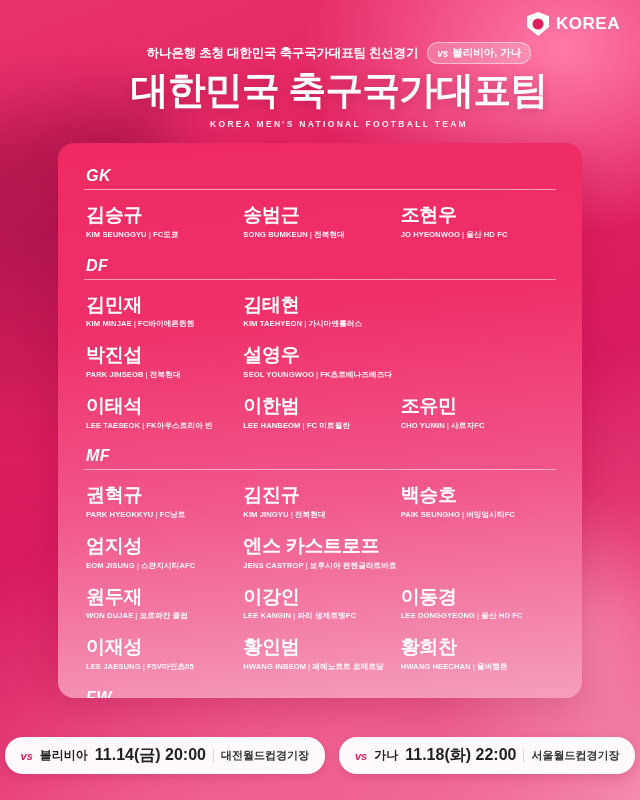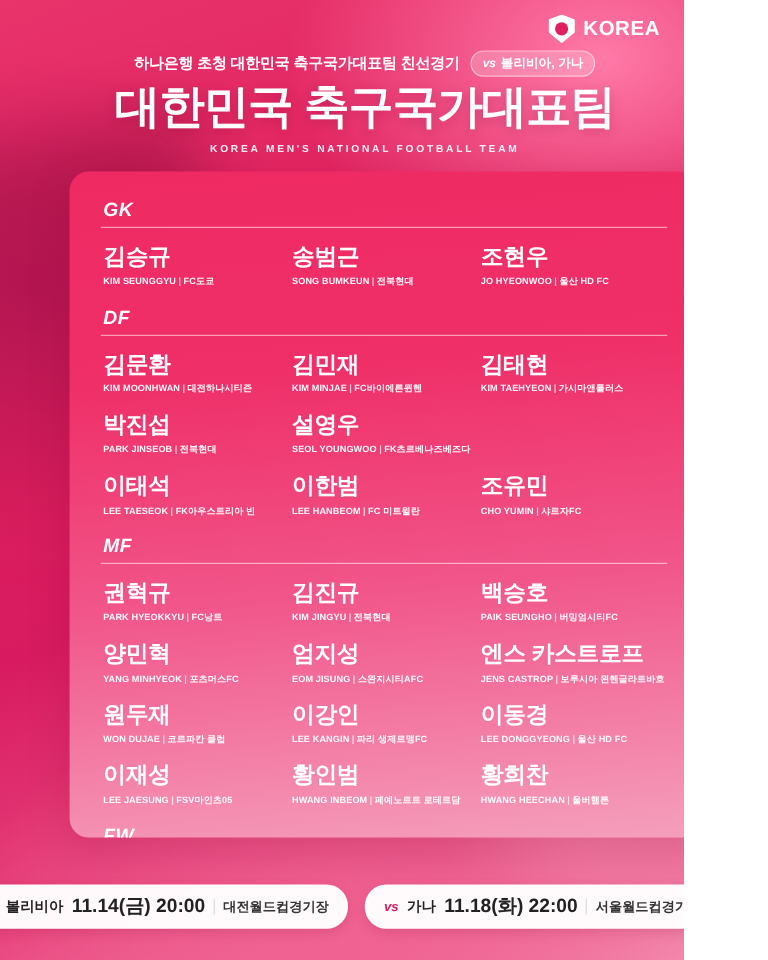--- a/index.html
+++ b/index.html
@@ -3,21 +3,21 @@
 <meta charset="utf-8">
 <style>
   * { box-sizing: border-box; margin: 0; padding: 0; }
   html, body {
     width: 640px; height: 800px;
     font-family: "Liberation Sans", sans-serif;
     overflow: hidden;
   }
   .poster {
     position: relative;
-    width: 570px; height: 800px;
+    width: 640px; height: 800px;
     background:
       radial-gradient(ellipse 420px 300px at 88% 6%, #ff7aa8 0%, rgba(255,122,168,0) 62%),
       radial-gradient(ellipse 380px 320px at 6% 30%, #c2185b 0%, rgba(194,24,91,0) 60%),
       radial-gradient(ellipse 520px 340px at 50% 100%, #f06292 0%, rgba(240,98,146,0) 65%),
       linear-gradient(160deg, #e8336b 0%, #e01f5e 35%, #d81b60 55%, #e8437c 78%, #f48fb1 100%);
     overflow: hidden;
     padding-left: 38px;
   }
   .poster::before {
     content: "";
@@ -213,24 +213,20 @@
         </div>
       </div>
     </div>
 
     <div class="pos-group">
       <div class="pos-label">DF</div>
       <div class="divider"></div>
       <div class="rows">
         <div class="row">
           <div class="player">
-            <div class="p-name">김문환</div>
-            <div class="p-club"><span>KIM MOONHWAN</span><span class="sep">|</span><span>대전하나시티즌</span></div>
-          </div>
-          <div class="player">
             <div class="p-name">김민재</div>
             <div class="p-club"><span>KIM MINJAE</span><span class="sep">|</span><span>FC바이에른뮌헨</span></div>
           </div>
           <div class="player">
             <div class="p-name">김태현</div>
             <div class="p-club"><span>KIM TAEHYEON</span><span class="sep">|</span><span>가시마앤틀러스</span></div>
           </div>
         </div>
         <div class="row">
           <div class="player">
@@ -271,24 +267,20 @@
           <div class="player">
             <div class="p-name">김진규</div>
             <div class="p-club"><span>KIM JINGYU</span><span class="sep">|</span><span>전북현대</span></div>
           </div>
           <div class="player">
             <div class="p-name">백승호</div>
             <div class="p-club"><span>PAIK SEUNGHO</span><span class="sep">|</span><span>버밍엄시티FC</span></div>
           </div>
         </div>
         <div class="row">
-          <div class="player">
-            <div class="p-name">양민혁</div>
-            <div class="p-club"><span>YANG MINHYEOK</span><span class="sep">|</span><span>포츠머스FC</span></div>
-          </div>
           <div class="player">
             <div class="p-name">엄지성</div>
             <div class="p-club"><span>EOM JISUNG</span><span class="sep">|</span><span>스완지시티AFC</span></div>
           </div>
           <div class="player">
             <div class="p-name">엔스 카스트로프</div>
             <div class="p-club"><span>JENS CASTROP</span><span class="sep">|</span><span>보루시아 묀헨글라트바흐</span></div>
           </div>
         </div>
         <div class="row">

